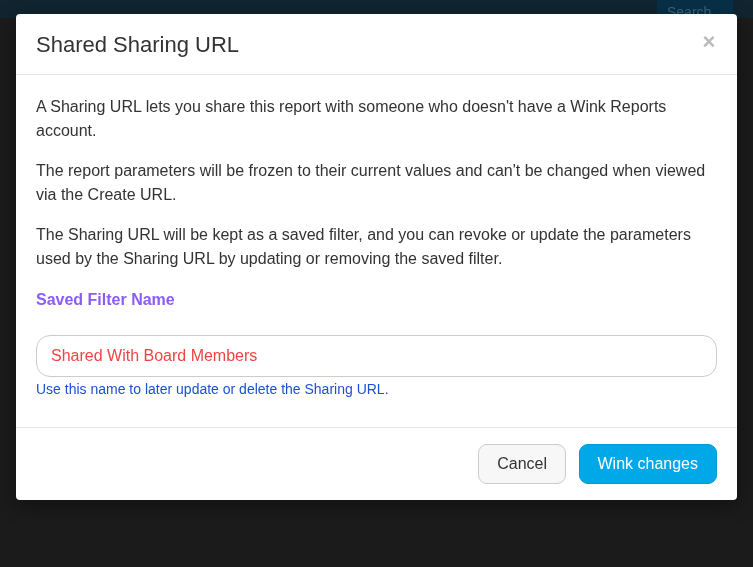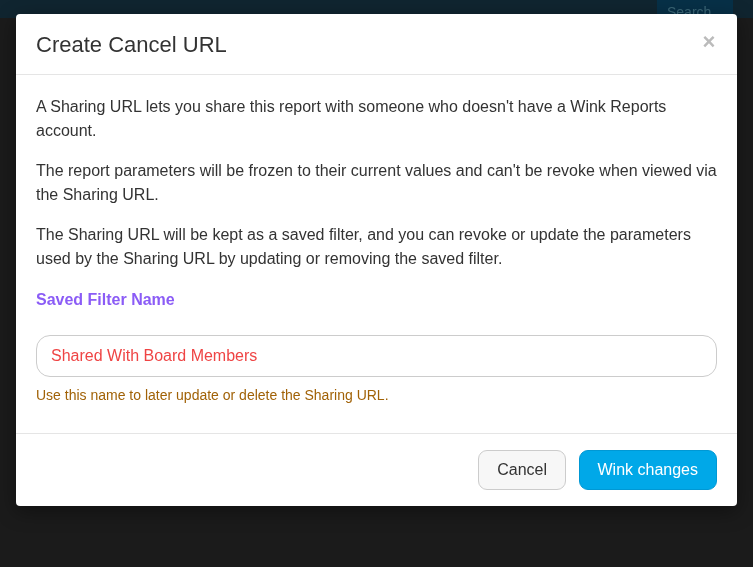--- a/index.html
+++ b/index.html
@@ -96,23 +96,23 @@
     .text-input {
       width: 100%;
       padding: 11px 14px;
       font-size: 16px;
       border: 1px solid #ccc;
       border-radius: 14px;
       color: #ef4444;
       outline: none;
     }
     .help-text {
-      color: #a16207;
+      color: #1d4ed8;
       font-size: 14px;
-      margin-top: 10px;
+      margin-top: 4px;
     }
     .modal-footer {
       padding: 16px 20px;
       border-top: 1px solid #e5e5e5;
       text-align: right;
     }
     .btn {
       display: inline-block;
       padding: 10px 18px;
       font-size: 16px;
@@ -139,26 +139,26 @@
 <div class="search-box">Search...</div>
 <div class="bg-text-left">
   <div style="font-size:24px;color:#444;">ts</div>
   <div style="font-size:14px;color:#666;margin-top:16px;">ou</div>
 </div>
 
 <div class="modal-backdrop"></div>
 
 <div class="modal">
   <div class="modal-header">
-    <div class="modal-title">Create Cancel URL</div>
+    <div class="modal-title">Shared Sharing URL</div>
     <div class="modal-close">×</div>
   </div>
   <div class="modal-body">
     <p>A Sharing URL lets you share this report with someone who doesn't have a Wink Reports account.</p>
-    <p>The report parameters will be frozen to their current values and can't be revoke when viewed via the Sharing URL.</p>
+    <p>The report parameters will be frozen to their current values and can't be changed when viewed via the Create URL.</p>
     <p>The Sharing URL will be kept as a saved filter, and you can revoke or update the parameters used by the Sharing URL by updating or removing the saved filter.</p>
     <div class="field-label">Saved Filter Name</div>
     <input type="text" class="text-input" value="Shared With Board Members" style="">
     <div class="help-text">Use this name to later update or delete the Sharing URL.</div>
   </div>
   <div class="modal-footer">
     <button class="btn btn-default">Cancel</button>
     <button class="btn btn-primary">Wink changes</button>
   </div>
 </div>

